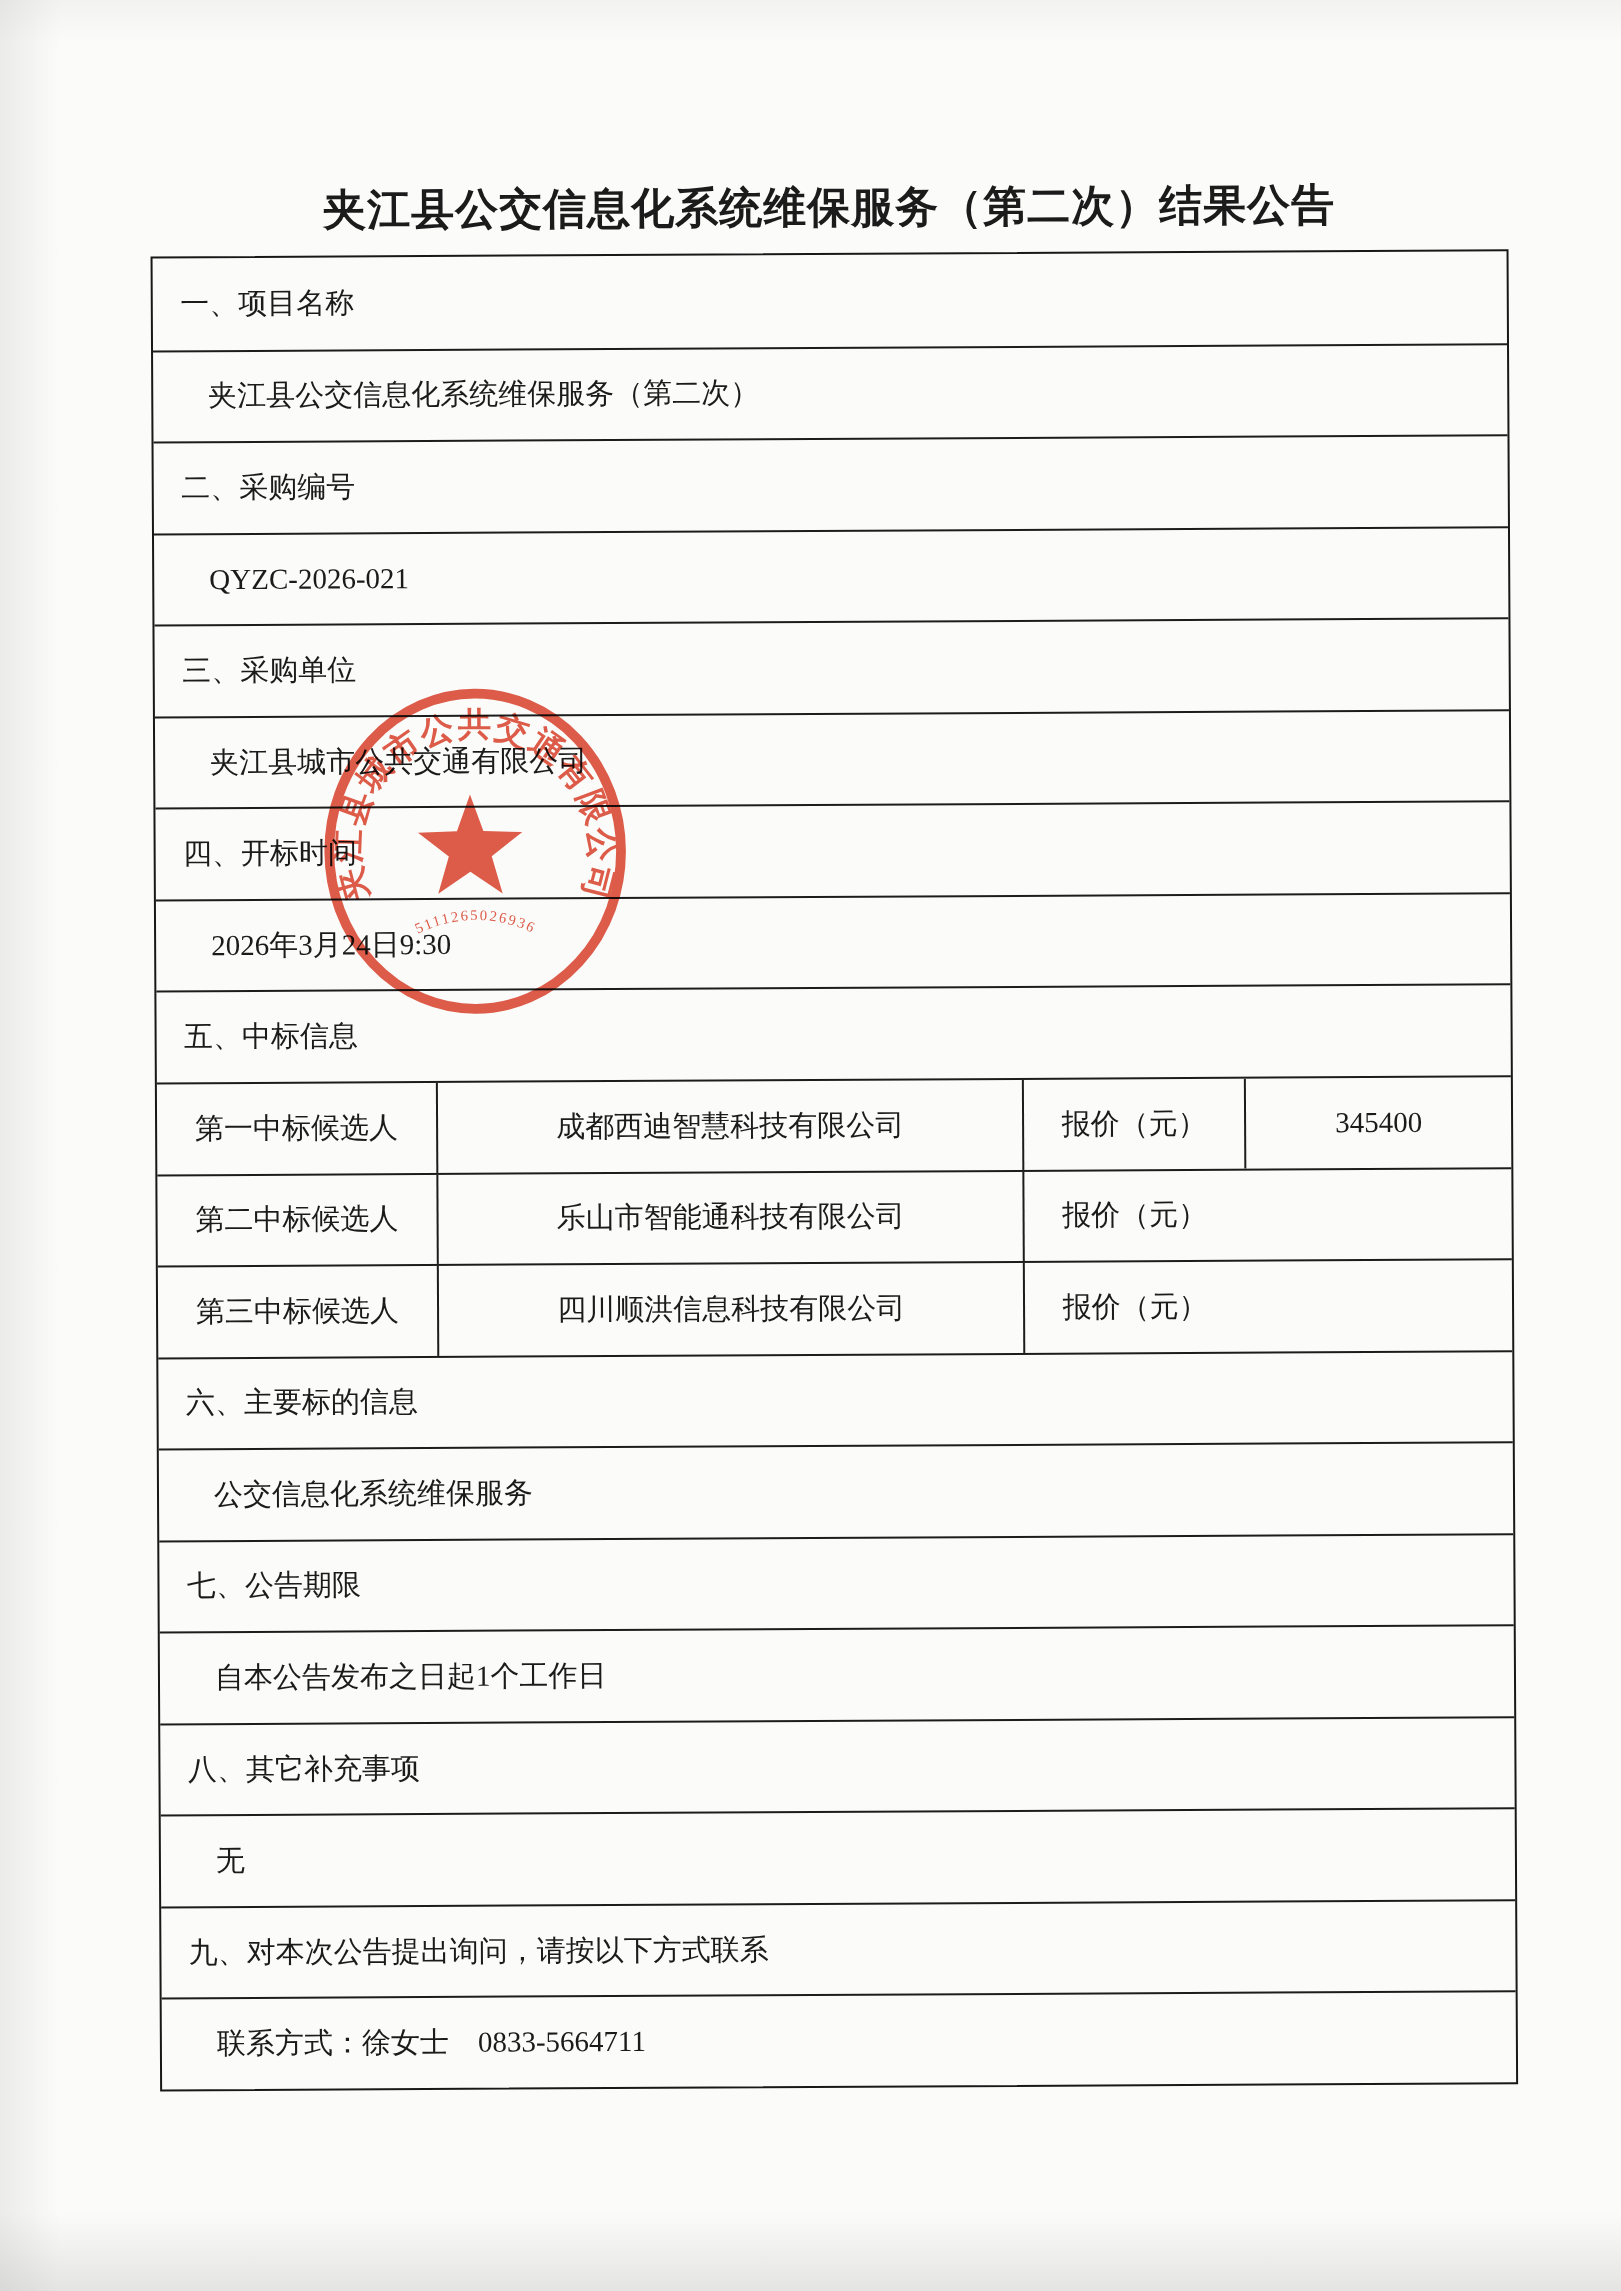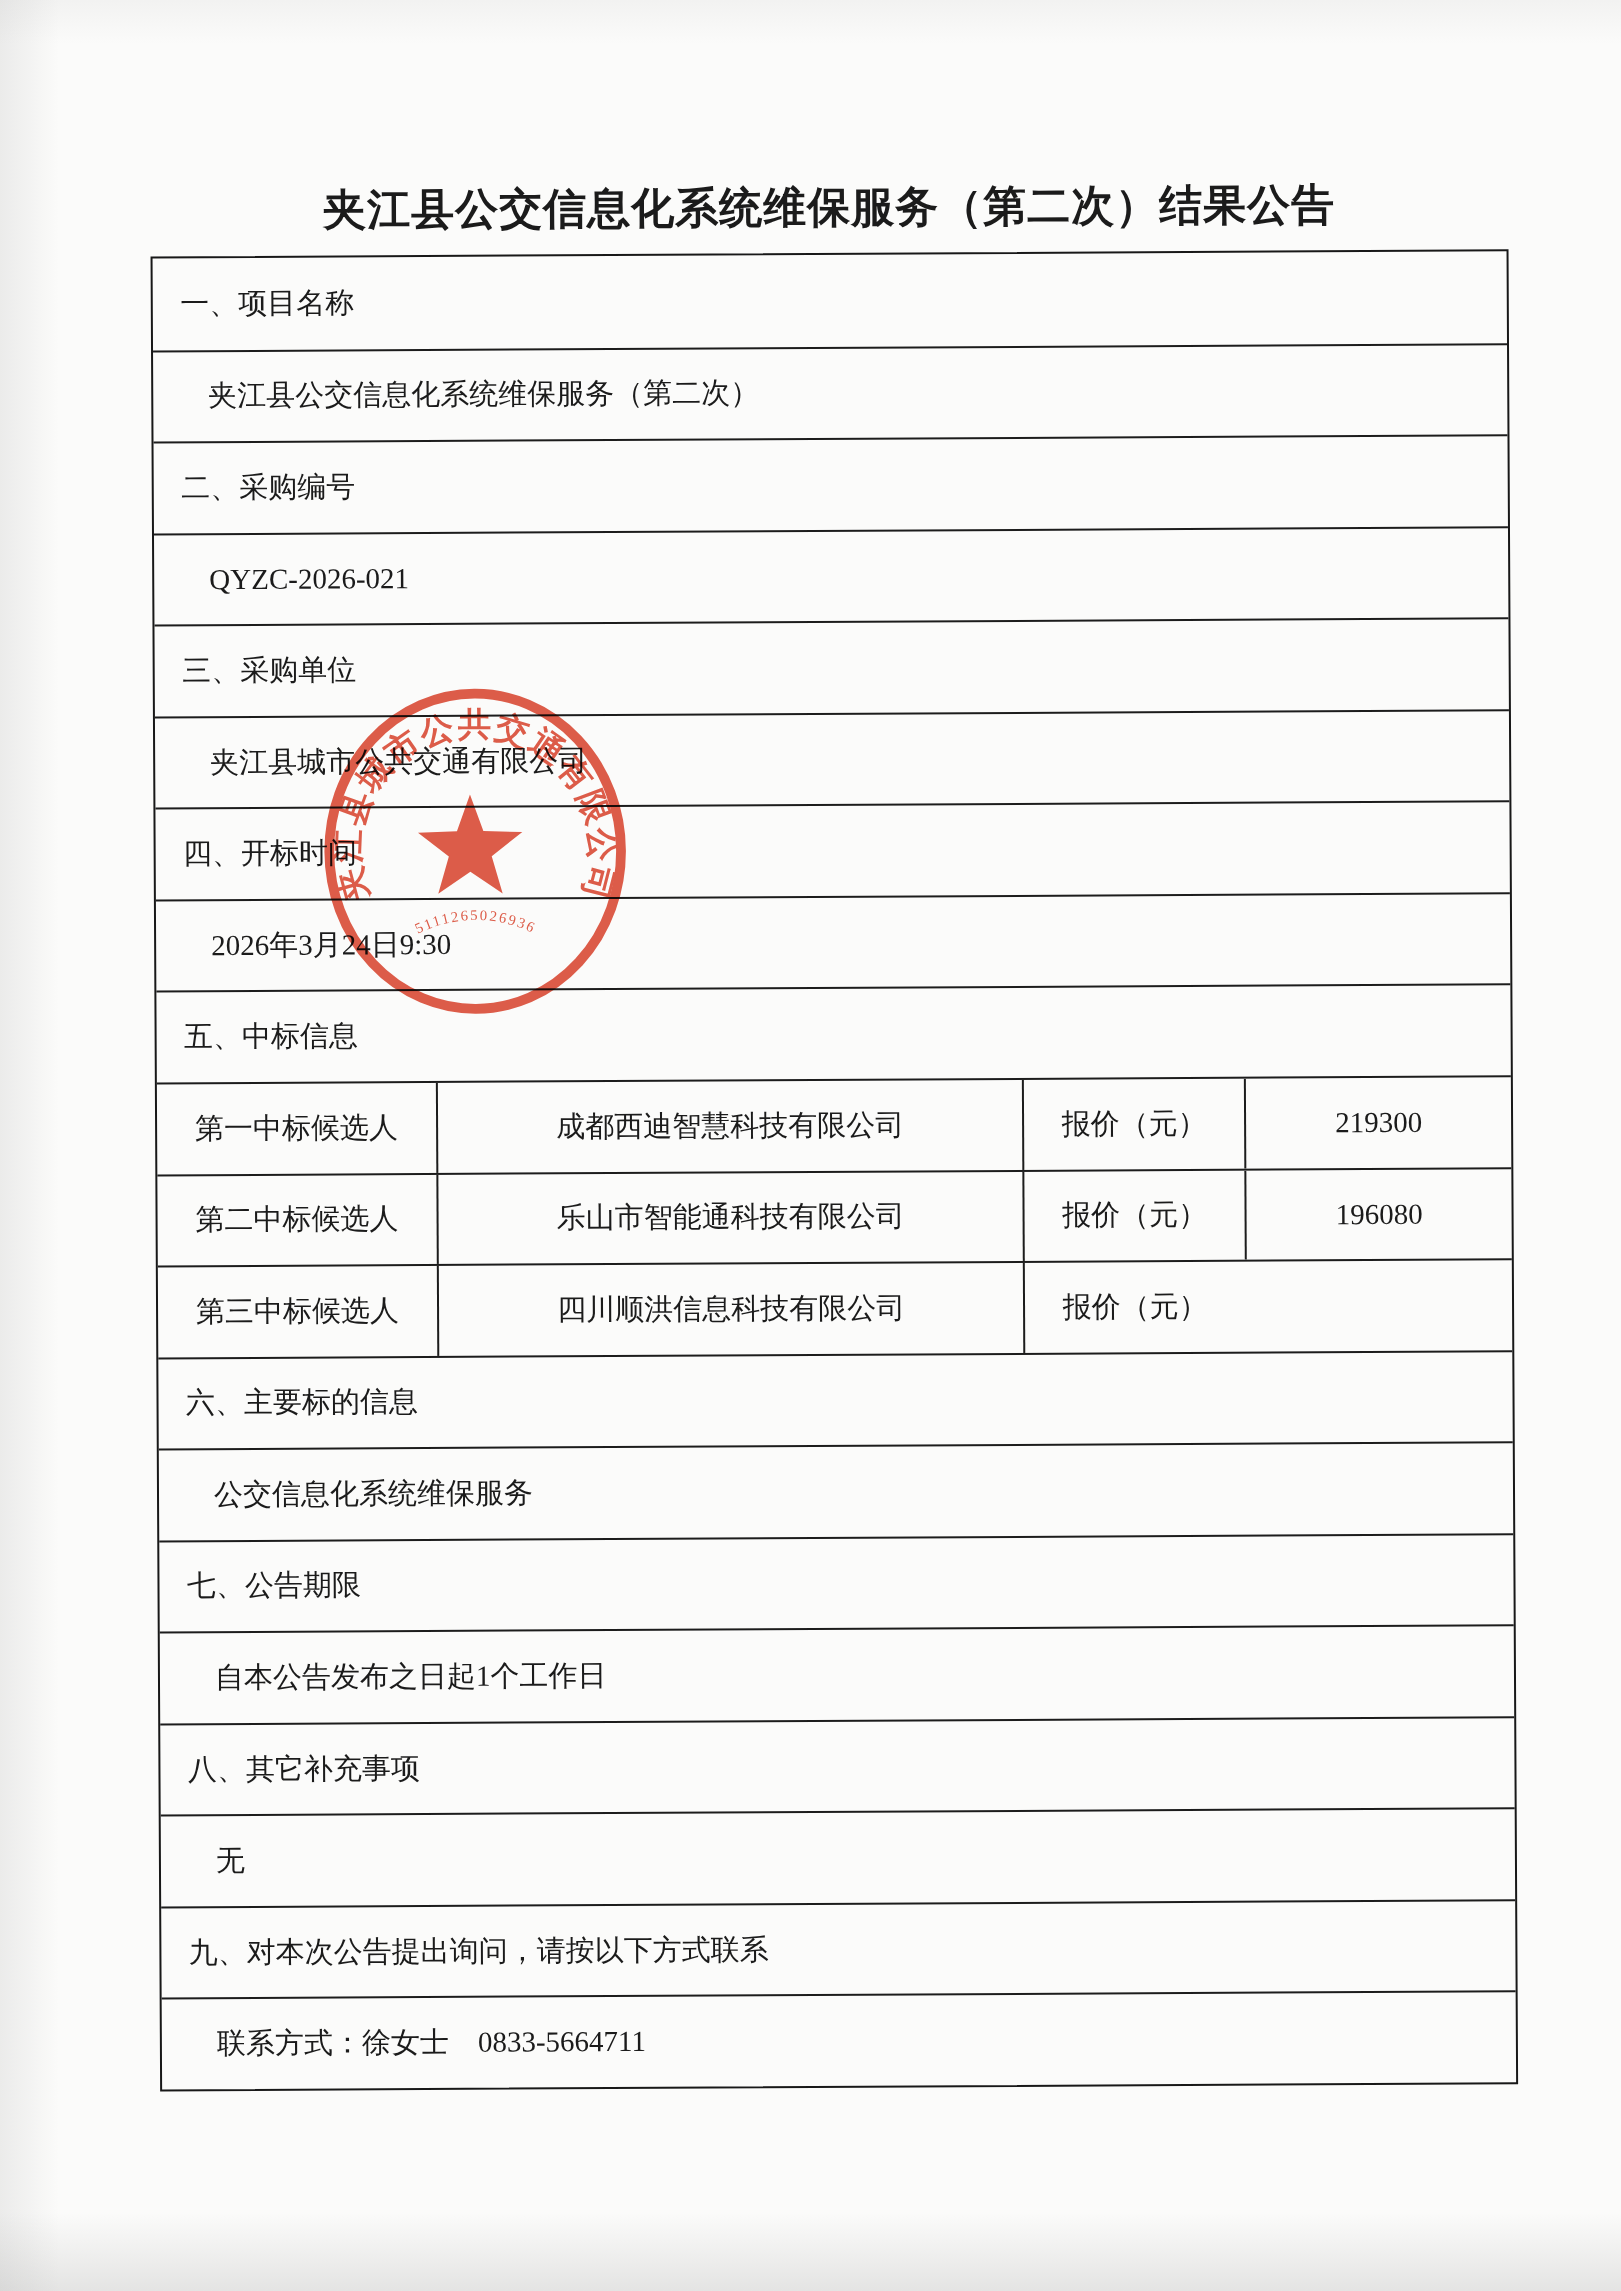--- a/index.html
+++ b/index.html
@@ -111,27 +111,26 @@
     <div class="row label">三、采购单位</div>
     <div class="row value">夹江县城市公共交通有限公司</div>
     <div class="row label">四、开标时间</div>
     <div class="row value">2026年3月24日9:30</div>
     <div class="row label">五、中标信息</div>
 
     <div class="row bid">
       <div class="cell">第一中标候选人</div>
       <div class="cell">成都西迪智慧科技有限公司</div>
       <div class="cell">报价（元）</div>
-      <div class="cell">219300</div>
+      <div class="cell">345400</div>
     </div>
     <div class="row bid">
       <div class="cell">第二中标候选人</div>
       <div class="cell">乐山市智能通科技有限公司</div>
       <div class="cell">报价（元）</div>
-      <div class="cell">196080</div>
     </div>
     <div class="row bid">
       <div class="cell">第三中标候选人</div>
       <div class="cell">四川顺洪信息科技有限公司</div>
       <div class="cell">报价（元）</div>
     </div>
 
     <div class="row label">六、主要标的信息</div>
     <div class="row value">公交信息化系统维保服务</div>
     <div class="row label">七、公告期限</div>

